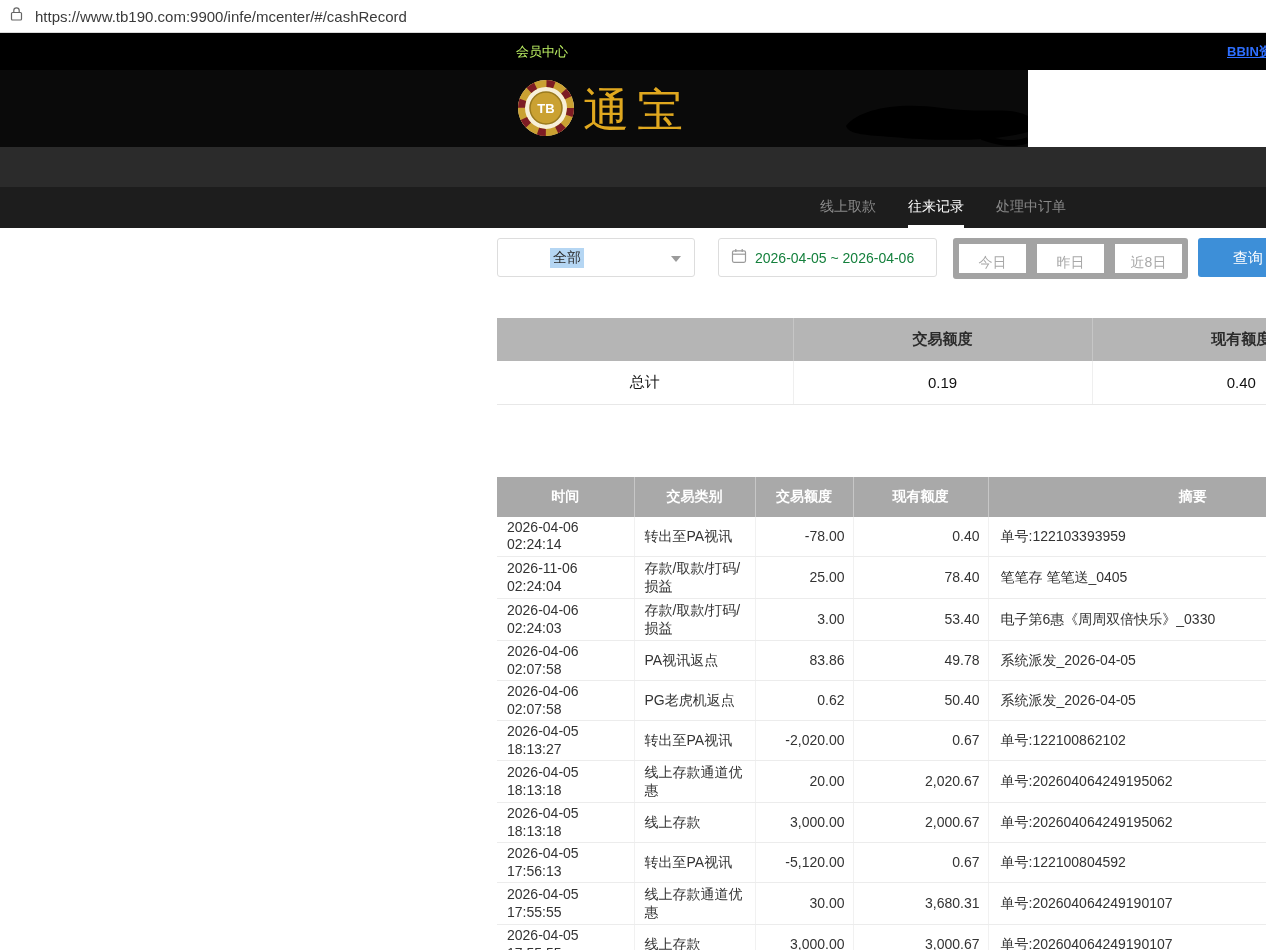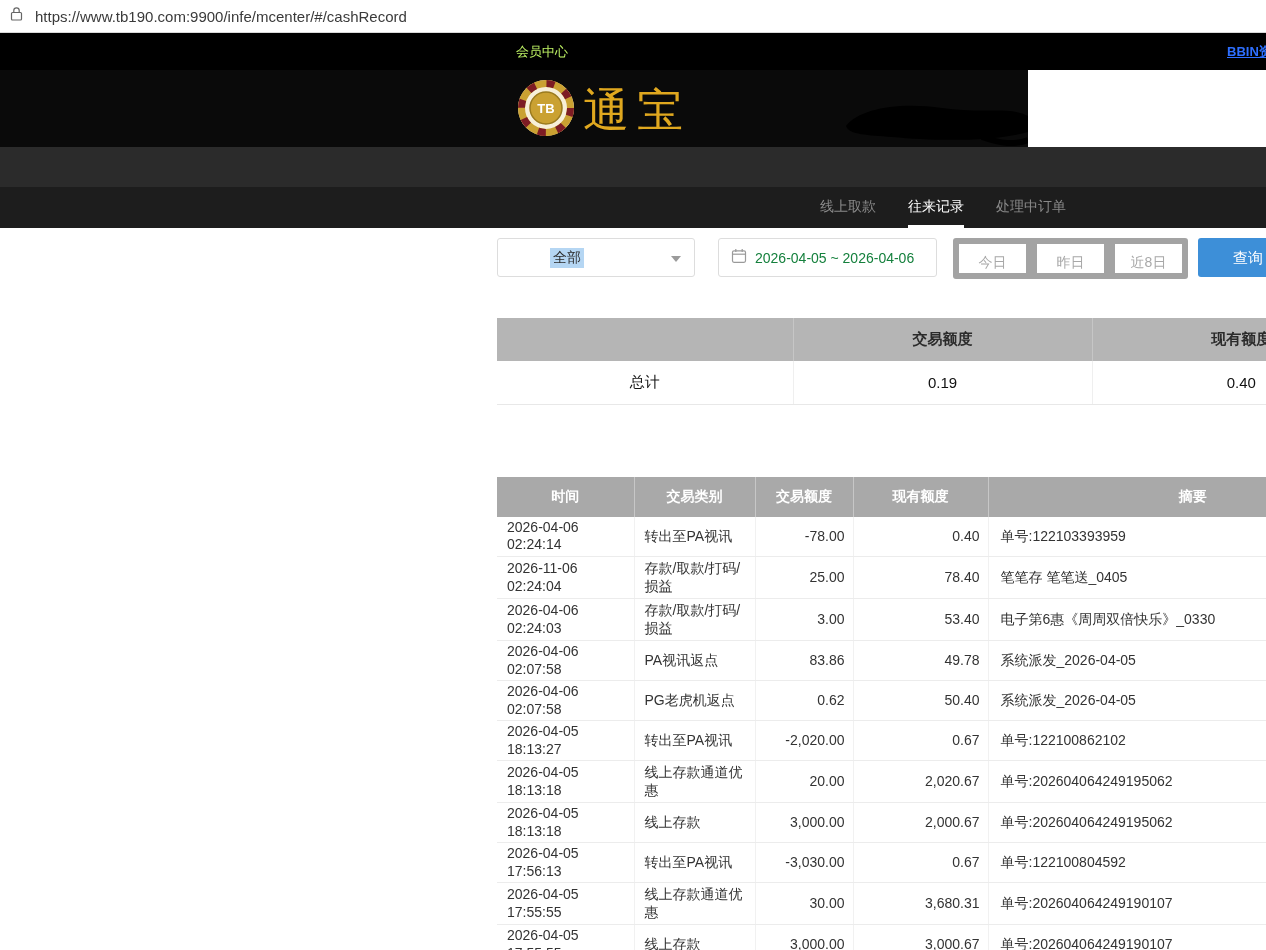--- a/index.html
+++ b/index.html
@@ -295,21 +295,21 @@
         <tr>
           <td class="c0">2026-04-05 18:13:18</td>
           <td class="c1">线上存款</td>
           <td class="c2">3,000.00</td>
           <td class="c3">2,000.67</td>
           <td class="c4">单号:202604064249195062</td>
         </tr>
         <tr>
           <td class="c0">2026-04-05 17:56:13</td>
           <td class="c1">转出至PA视讯</td>
-          <td class="c2">-3,030.00</td>
+          <td class="c2">-5,120.00</td>
           <td class="c3">0.67</td>
           <td class="c4">单号:122100804592</td>
         </tr>
         <tr>
           <td class="c0">2026-04-05 17:55:55</td>
           <td class="c1">线上存款通道优惠</td>
           <td class="c2">30.00</td>
           <td class="c3">3,680.31</td>
           <td class="c4">单号:202604064249190107</td>
         </tr>

